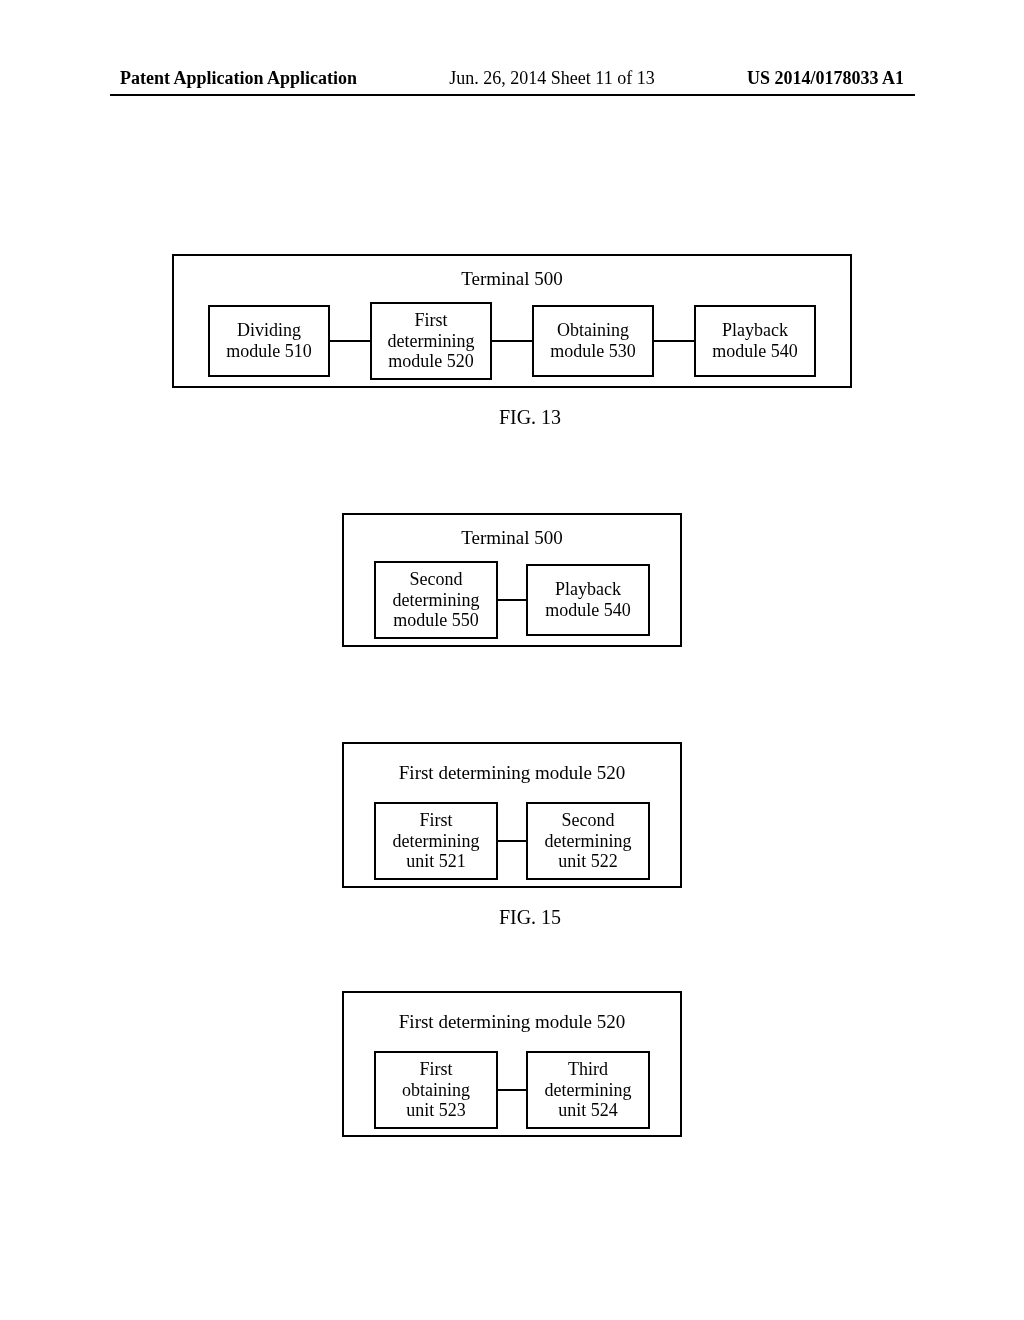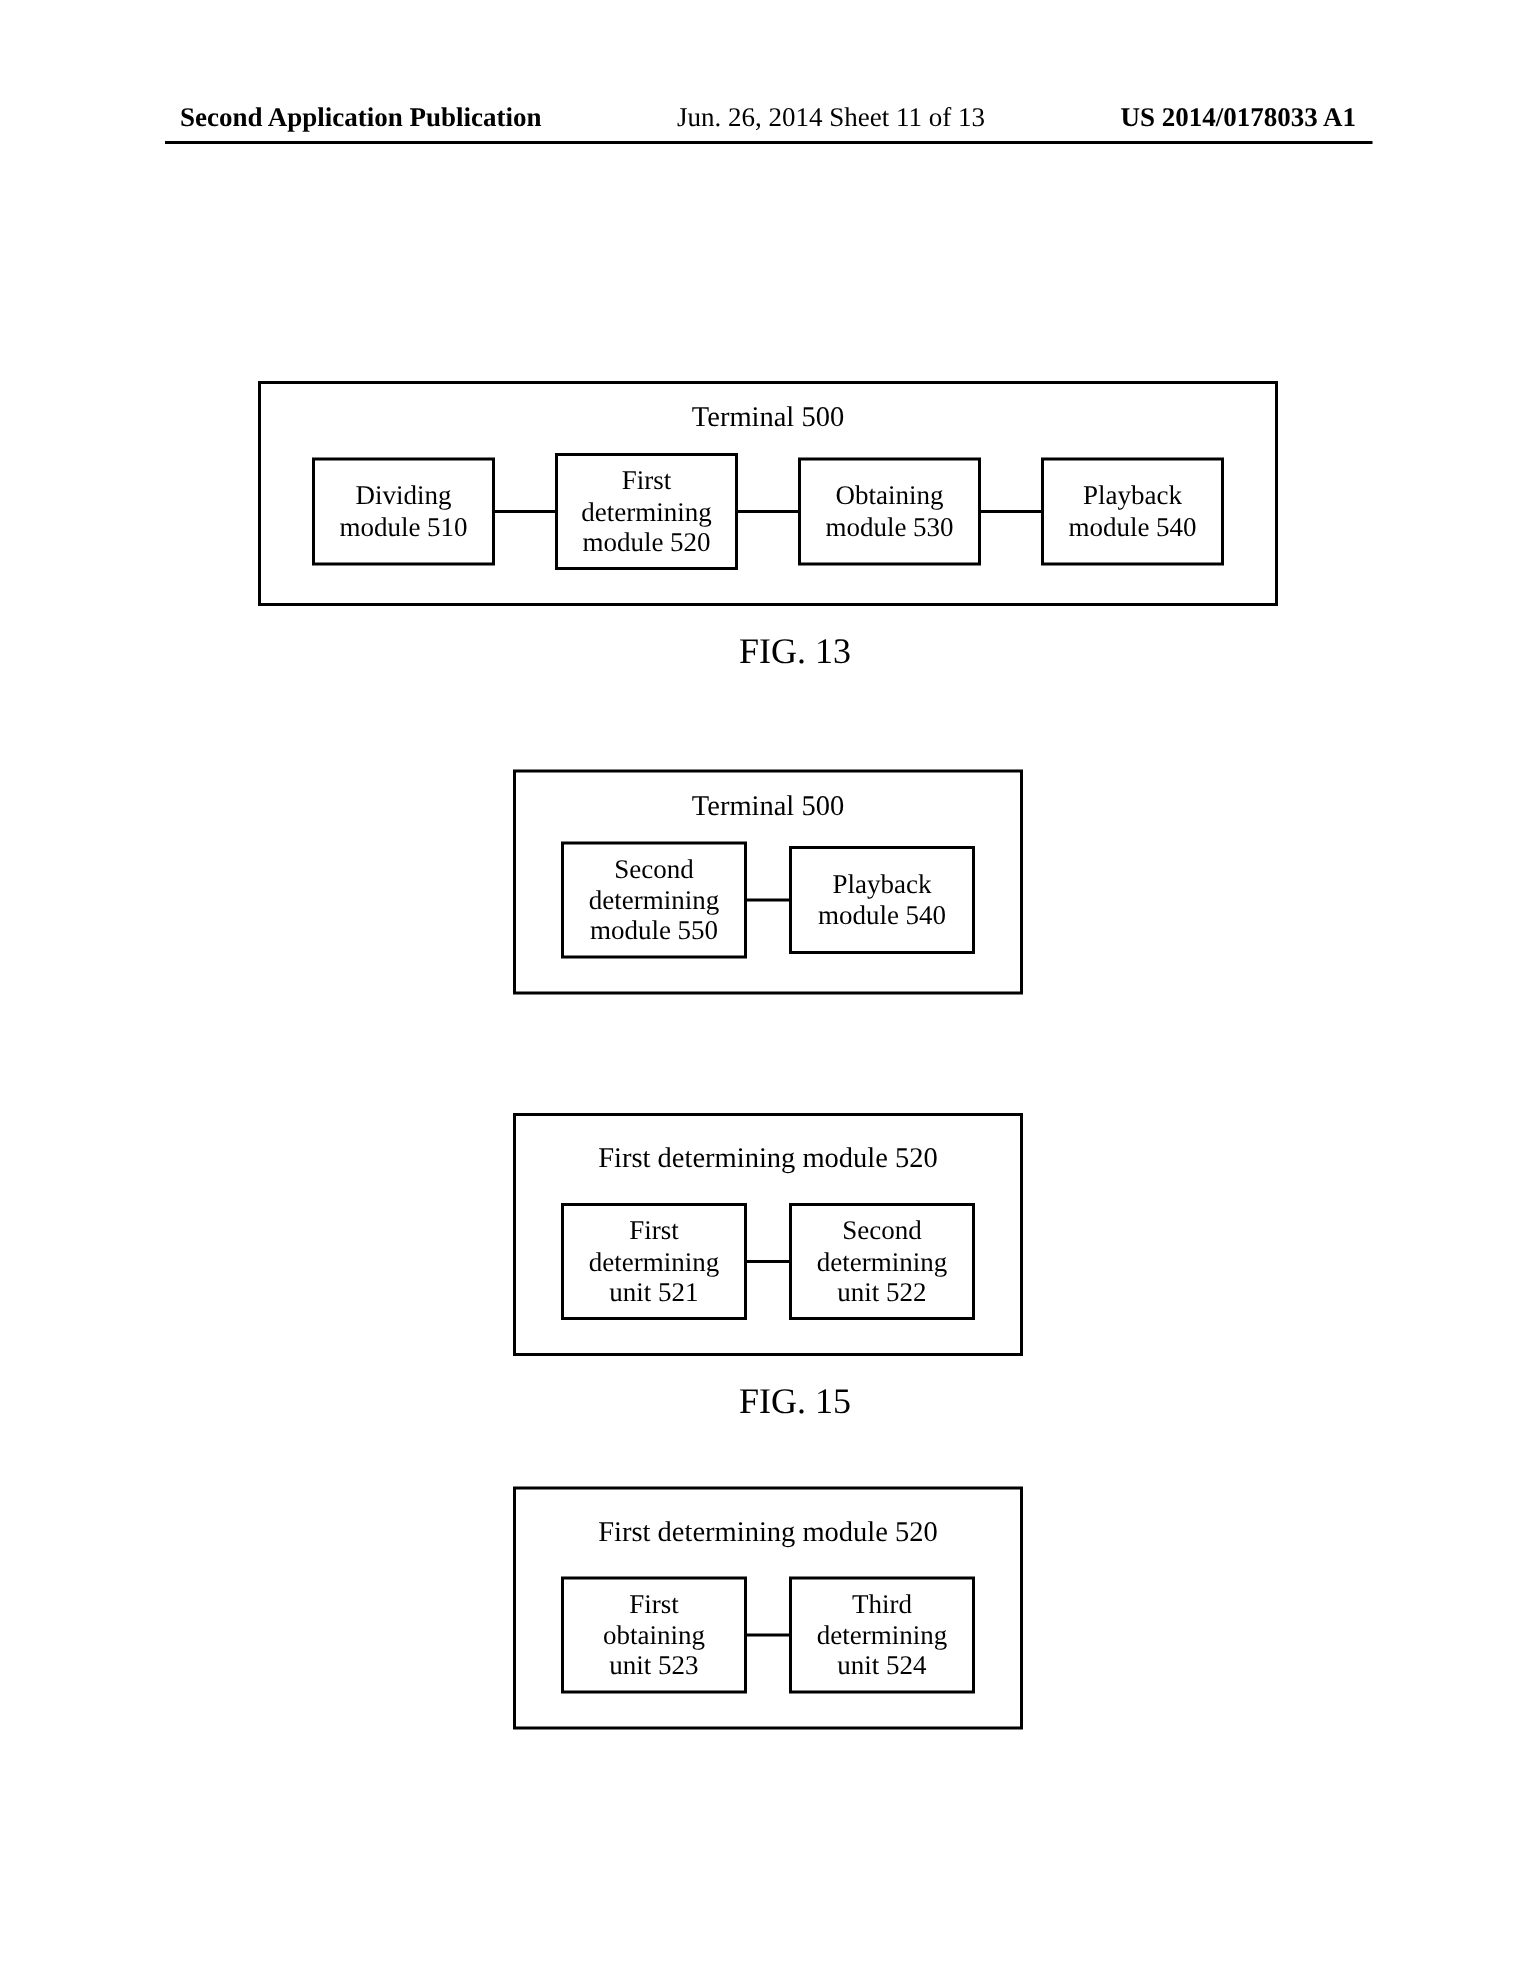--- a/index.html
+++ b/index.html
@@ -26,30 +26,30 @@
   .header .right { font-weight: bold; }
   .header-rule {
     position: absolute;
     top: 94px;
     left: 110px;
     width: 805px;
     border-top: 2px solid #000;
   }
 
   .figwrap { position: absolute; width: 100%; text-align: center; }
-  .caption { font-size: 24px; margin-top: 18px; margin-left: 36px; }
+  .caption { font-size: 20px; margin-top: 18px; margin-left: 36px; }
 
   
   .container-box {
     border: 2px solid #000;
     background: #fff;
     display: inline-block;
     position: relative;
     padding-top: 8px;
-    padding-bottom: 22px;
+    padding-bottom: 6px;
   }
   .container-title {
     text-align: center;
     font-size: 19px;
     padding: 4px 0 12px 0;
   }
   .row {
     display: flex;
     align-items: center;
     justify-content: center;
@@ -95,21 +95,21 @@
   #fig16 { top: 991px; }
   #fig16 .container-box { width: 340px; padding-top: 14px; }
   #fig16 .container-title { padding-bottom: 18px; }
   #fig16 .module-box { width: 124px; min-height: 70px; }
   #fig16 .connector { width: 28px; }
 </style>
 </head>
 <body>
 
 <div class="header">
-  <span class="left">Second Application Publication</span>
+  <span class="left">Patent Application Application</span>
   <span class="center">Jun. 26, 2014  Sheet 11 of 13</span>
   <span class="right">US 2014/0178033 A1</span>
 </div>
 <div class="header-rule"></div>
 
 <div id="fig13" class="figwrap">
   <div class="container-box">
     <div class="container-title">Terminal 500</div>
     <div class="row">
       <div class="module-box">

